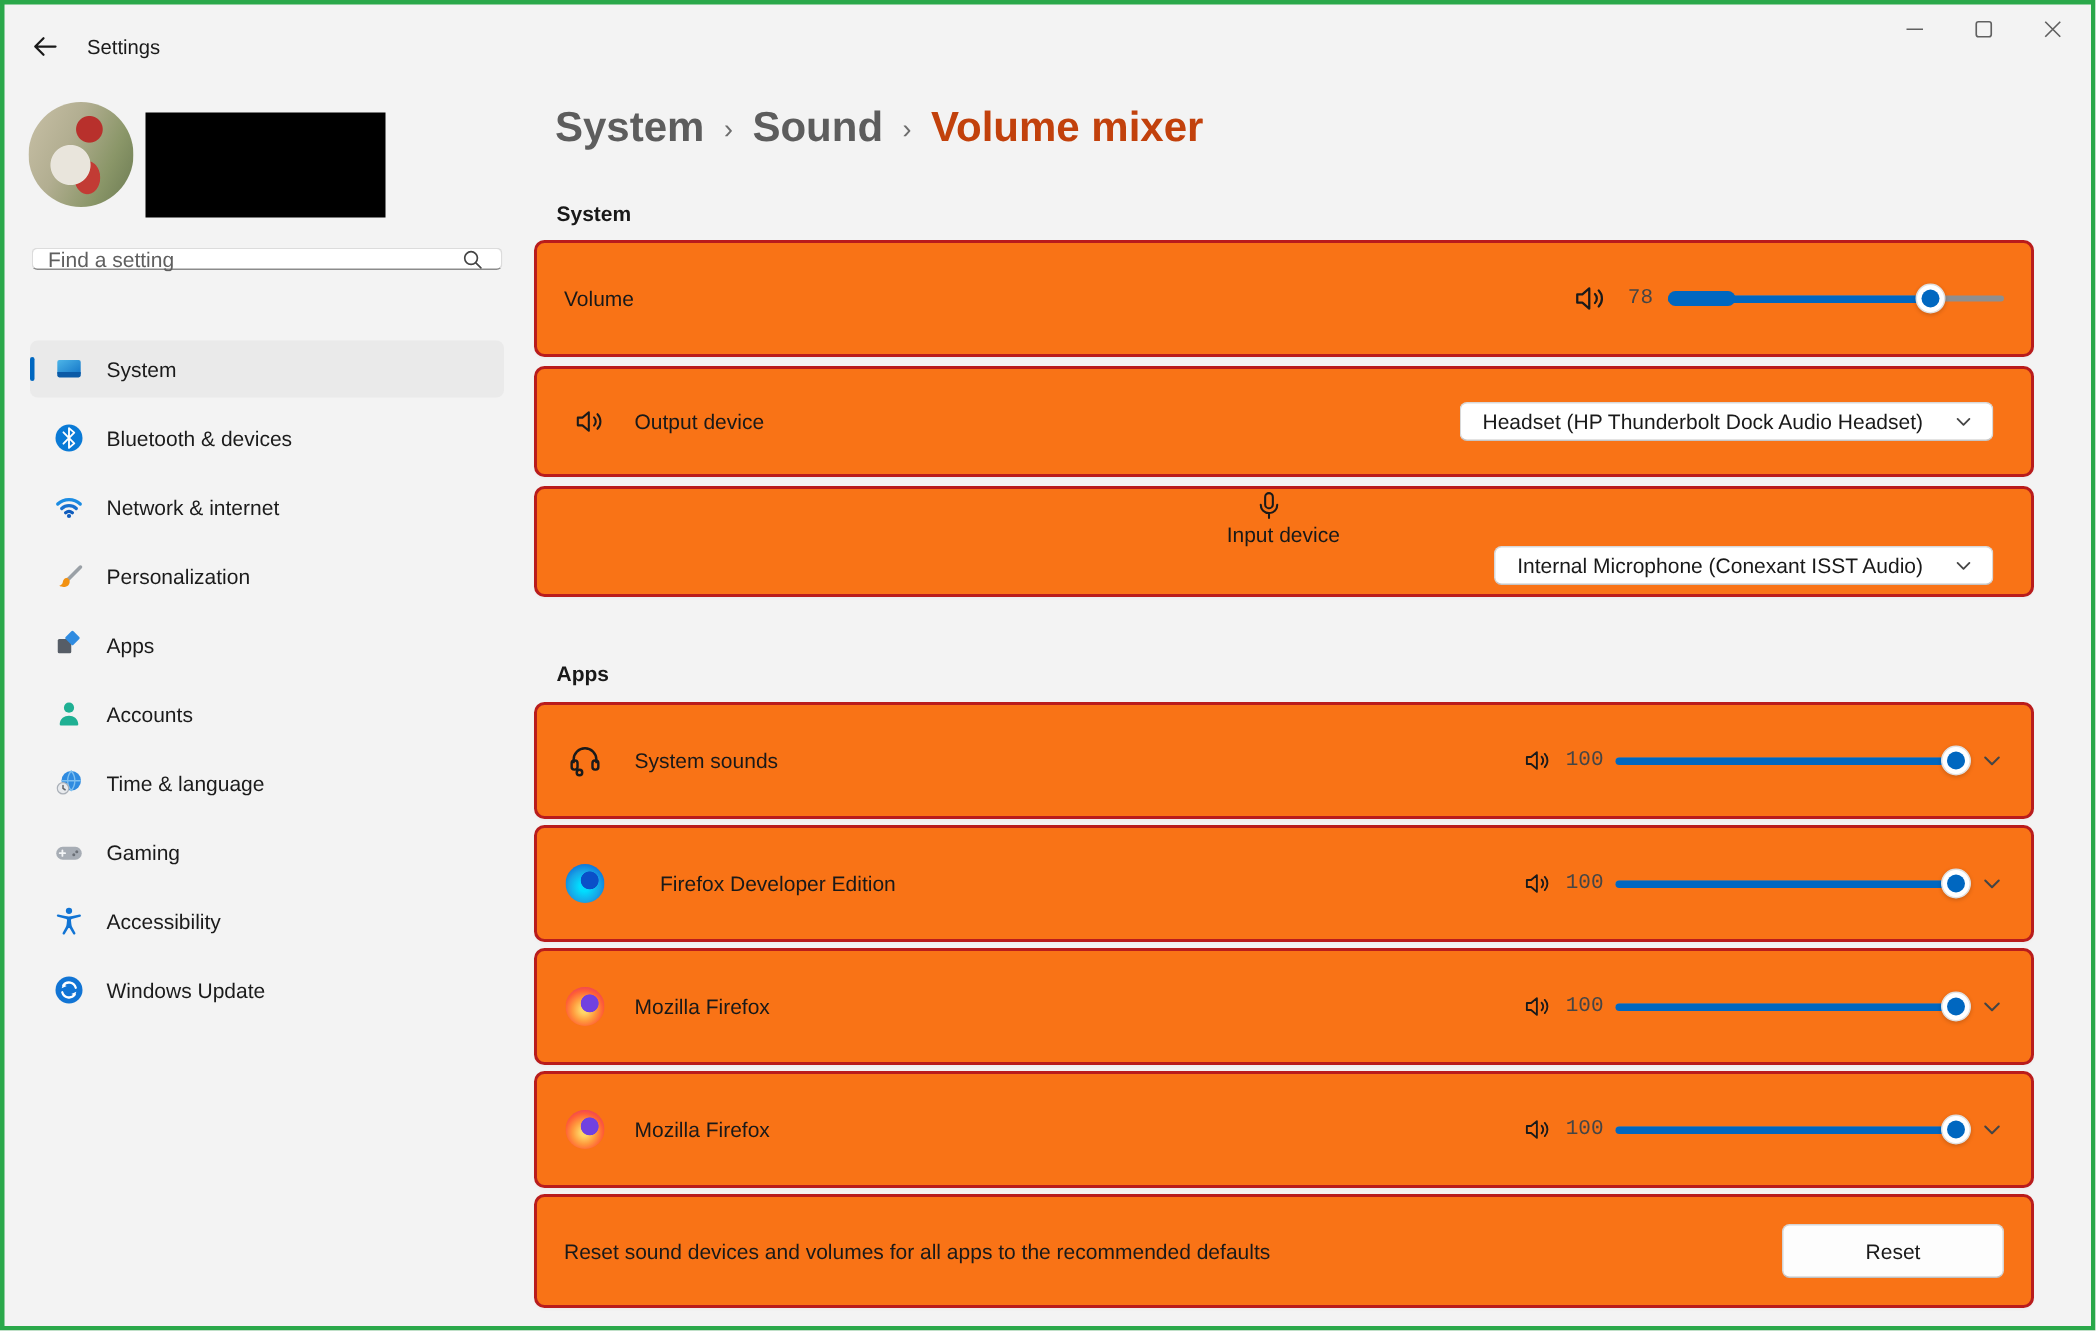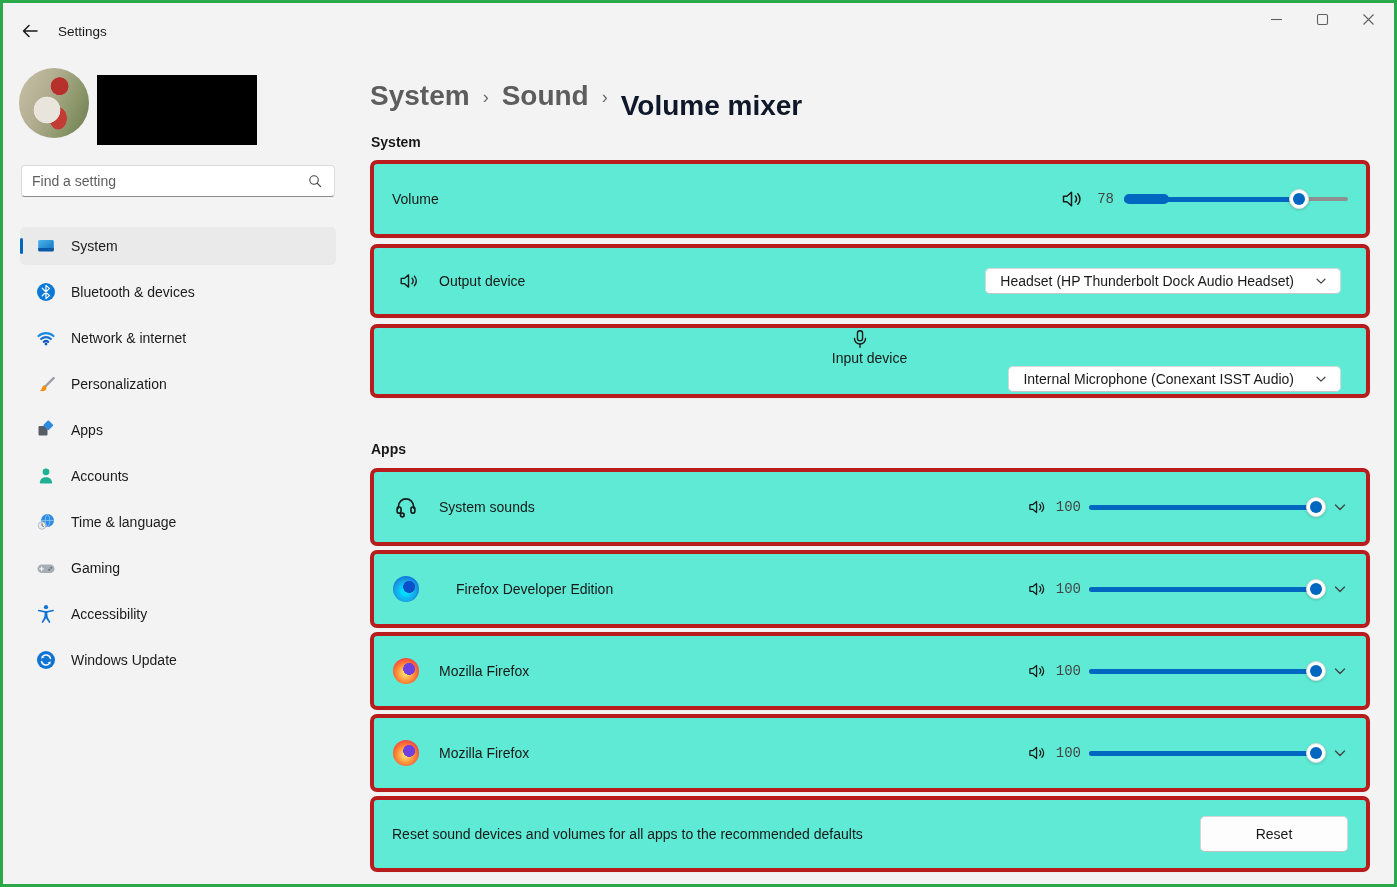--- a/index.html
+++ b/index.html
@@ -25,21 +25,21 @@
   
   .profile{position:absolute;left:19px;top:68px;width:320px;height:78px;cursor:pointer;}
   .avatar{position:absolute;left:0;top:0;width:70px;height:70px;border-radius:50%;
     background:
       radial-gradient(circle at 58% 26%, #b8302c 0 13%, rgba(0,0,0,0) 14%),
       radial-gradient(ellipse at 40% 60%, #e9e5dc 0 22%, rgba(0,0,0,0) 23%),
       radial-gradient(ellipse at 56% 72%, #c23b34 0 15%, rgba(0,0,0,0) 16%),
       linear-gradient(115deg,#c8c0a6 0%,#b2ae91 38%,#8a9668 72%,#6b7a52 100%);
   }
   .redaction{position:absolute;left:78px;top:7px;width:160px;height:70px;background:#000;}
-  .searchbox{position:absolute;left:21px;top:165px;width:314px;height:32px;background:#fff;
+  .searchbox{position:absolute;left:21px;top:165px;width:314px;height:15px;background:#fff;
     border:1px solid #dcdcdc;border-bottom-color:#8b8b8b;border-radius:4px;
     display:flex;align-items:center;box-sizing:border-box;}
   .searchbox input{flex:1;border:none;outline:none;background:transparent;
     font-family:"Liberation Sans",sans-serif;font-size:14px;color:#3a3a3a;padding:0 0 0 10px;min-width:0;}
   .searchbox input::placeholder{color:#5f5f5f;}
   .search-ic{width:16px;height:16px;margin-right:11px;flex:0 0 auto;}
   .search-ic svg{width:16px;height:16px;display:block;}
 
   .nav{position:absolute;left:20px;top:227px;width:316px;}
   .nav-item{position:relative;height:38px;margin-bottom:8px;border-radius:5px;display:flex;align-items:center;
@@ -48,24 +48,24 @@
   .accent-pill{display:none;position:absolute;left:0;top:11px;width:3px;height:16px;border-radius:2px;background:var(--accent);}
   .nav-item.selected .accent-pill{display:block;}
   .nav-icon{width:20px;height:20px;margin-right:15px;flex:0 0 auto;}
   .nav-icon svg{width:20px;height:20px;display:block;}
   .nav-label{font-size:14px;color:#1b1b1b;white-space:nowrap;}
 
   
   .breadcrumb{position:absolute;left:370px;top:69px;display:flex;align-items:center;font-size:28px;font-weight:600;color:#5d5d5d;z-index:2;}
   .crumb{cursor:pointer;}
   .crumb-sep{font-size:18px;margin:3px 13px 0;color:#6d6d6d;font-weight:400;}
-  .crumb-current{color:#0f172a;margin-top:21px;}
+  .crumb-current{color:#c2410c;}
   .section-header{position:absolute;left:371px;font-size:14px;font-weight:700;color:#191919;}
 
-  .card{position:absolute;left:370px;width:1000px;background:#5eead4;border:4px solid #b91c1c;border-radius:7px;
+  .card{position:absolute;left:356px;width:1000px;background:#f97316;border:2px solid #b91c1c;border-radius:7px;
     box-sizing:border-box;display:flex;align-items:center;box-shadow:0 1px 2px rgba(0,0,0,.025);}
   .row-label{font-size:14px;color:#191919;}
   .row-right{margin-left:auto;display:flex;align-items:center;}
 
   #volume-card{top:160px;height:78px;padding:0 18px;}
   #output-card{top:244px;height:74px;padding:0 25px 0 24px;}
   #input-card{top:324px;height:74px;padding:0 25px 0 24px;flex-direction:column;}
   .app-card{height:78px;padding:0 18px 0 19px;}
   #reset-card{top:796px;height:76px;padding:0 18px;}
 

